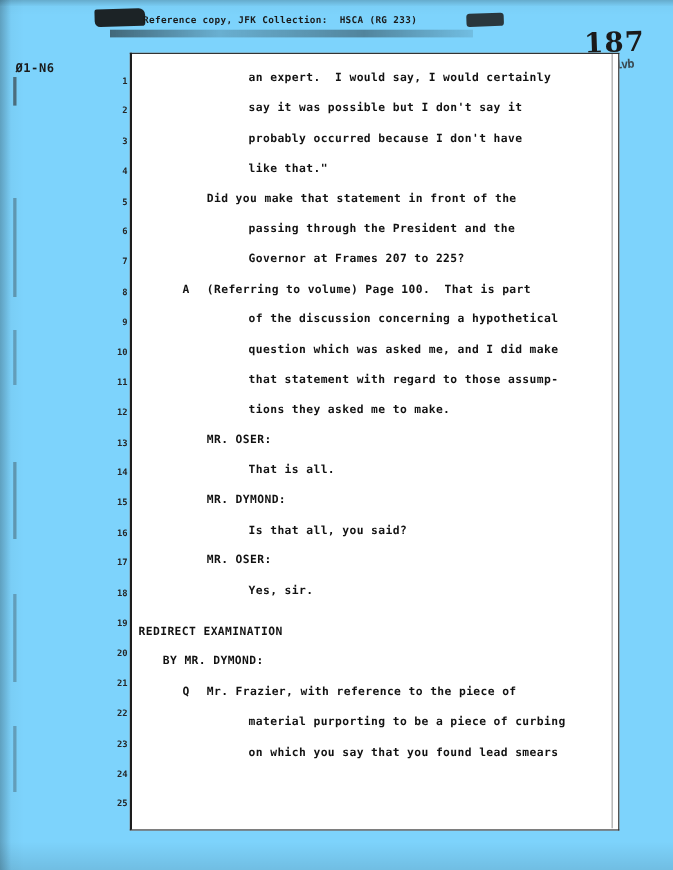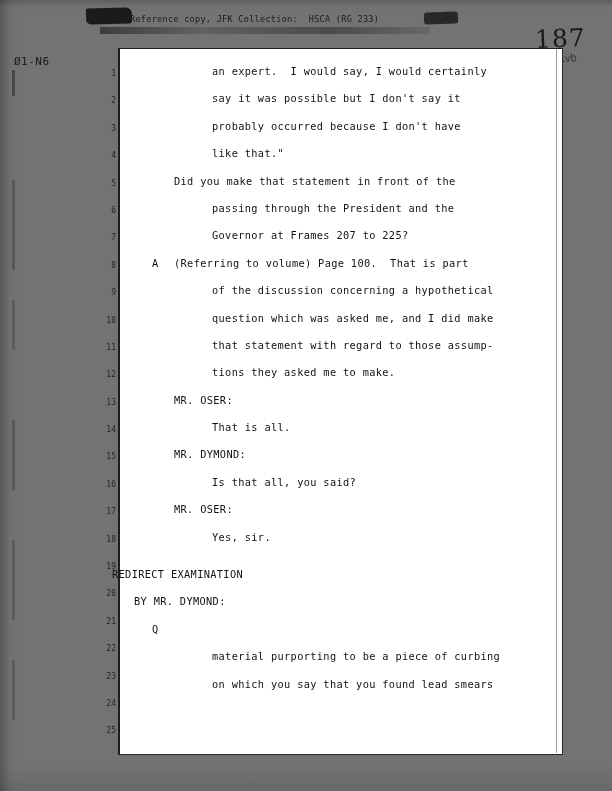--- a/index.html
+++ b/index.html
@@ -10,21 +10,22 @@
   body {
     width: 612px;
     height: 791px;
     position: relative;
     font-family: "DejaVu Sans Mono", monospace;
     overflow: hidden;
   }
   .page {
     position: absolute;
     inset: 0;
-    background: #737373;
+    background: #7dd3fc;
+    font-weight: bold;
   }
   
   .page::before {
     content: "";
     position: absolute;
     inset: 0;
     background:
       linear-gradient(90deg, rgba(0,0,0,0.05) 0px, rgba(0,0,0,0.0) 22px),
       linear-gradient(180deg, rgba(0,0,0,0.035) 0px, rgba(0,0,0,0.0) 14px);
     pointer-events: none;
@@ -150,21 +151,21 @@
     color: #262626;
   }
   .line-numbers div {
     height: 27.4px;
     line-height: 27.4px;
   }
 
   
   .transcript {
     position: absolute;
-    left: 112px;
+    left: 126px;
     top: 58px;
     width: 432px;
     font-family: "DejaVu Sans Mono", monospace;
     font-size: 10.3px;
     color: #121212;
     letter-spacing: 0.35px;
   }
   .tline {
     height: 27.4px;
     line-height: 27.4px;
@@ -284,18 +285,18 @@
       <div class="tline indent-2"><span class="speaker"></span><span class="text">that statement with regard to those assump-</span></div>
       <div class="tline indent-2"><span class="speaker"></span><span class="text">tions they asked me to make.</span></div>
       <div class="tline indent-1"><span class="speaker"></span><span class="text">MR. OSER:</span></div>
       <div class="tline indent-2"><span class="speaker"></span><span class="text">That is all.</span></div>
       <div class="tline indent-1"><span class="speaker"></span><span class="text">MR. DYMOND:</span></div>
       <div class="tline indent-2"><span class="speaker"></span><span class="text">Is that all, you said?</span></div>
       <div class="tline indent-1"><span class="speaker"></span><span class="text">MR. OSER:</span></div>
       <div class="tline indent-2"><span class="speaker"></span><span class="text">Yes, sir.</span></div>
       <div class="tline indent-0 center-line"><span class="text">REDIRECT EXAMINATION</span></div>
       <div class="tline indent-0"><span class="speaker"></span><span class="text">BY MR. DYMOND:</span></div>
-      <div class="tline indent-1"><span class="speaker">Q</span></div>
+      <div class="tline indent-1"><span class="speaker">Q</span><span class="text">Mr. Frazier, with reference to the piece of</span></div>
       <div class="tline indent-2"><span class="speaker"></span><span class="text">material purporting to be a piece of curbing</span></div>
       <div class="tline indent-2"><span class="speaker"></span><span class="text">on which you say that you found lead smears</span></div>
     </div>
 
 </div>
 
 </body></html>

